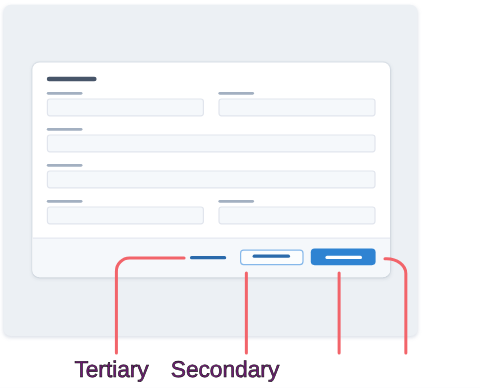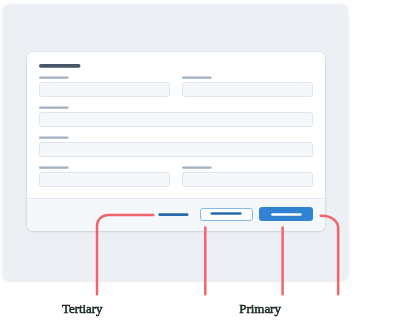--- a/index.html
+++ b/index.html
@@ -34,23 +34,23 @@
   .btn-secondary{position:absolute;left:172.8px;top:8.8px;width:53.4px;height:13.7px;
     border-radius:3px;border:1.9px solid #86b8ea;background:#fbfdfe;box-sizing:border-box;}
   .btn-primary{position:absolute;left:232.3px;top:8.6px;width:54px;height:13.8px;border-radius:3.2px;background:#2f83d2;}
   .btn-tertiary{position:absolute;left:131.3px;top:10.5px;width:30.2px;height:10px;}
 
   
   .ann{position:absolute;left:0;top:0;width:400px;height:323px;pointer-events:none;}
 
   
   .caption{
-    position:absolute;top:299.2px;font-size:13px;line-height:20px;color:#14532d;
+    position:absolute;top:299.2px;font-size:19px;line-height:20px;color:#701a75;
     white-space:nowrap;letter-spacing:-0.05px;
-    -webkit-font-smoothing:antialiased;transform:translateZ(0);font-family:Liberation Serif, serif;
+    -webkit-font-smoothing:antialiased;transform:translateZ(0);
     -webkit-text-stroke:0.5px #131313;
   }
 </style>
 </head>
 <body>
 
 <div class="stage">
 
   <div class="outer-panel"></div>
 
@@ -89,15 +89,15 @@
   </div>
 
   <svg class="ann" viewBox="0 0 400 323" width="400" height="323">
     <path d="M153.4 215 H108 A11 11 0 0 0 97 226 V294.2" fill="none" stroke="#f2646a" stroke-width="2.5" stroke-linecap="round"></path>
     <path d="M205.3 227.6 V294.2" fill="none" stroke="#f2646a" stroke-width="2.5" stroke-linecap="round"></path>
     <path d="M282.6 227.6 V294.2" fill="none" stroke="#f2646a" stroke-width="2.5" stroke-linecap="round"></path>
     <path d="M320.8 215.7 H322 A16 12.2 0 0 1 338.2 227.9 V294.2" fill="none" stroke="#f2646a" stroke-width="2.5" stroke-linecap="round"></path>
   </svg>
 
   <div class="caption" style="left:62.0px;">Tertiary</div>
-  <div class="caption" style="left:239.3px;">Primary</div>
+  <div class="caption" style="left:142.3px;">Secondary</div>
 
 </div>
 
 </body></html>

